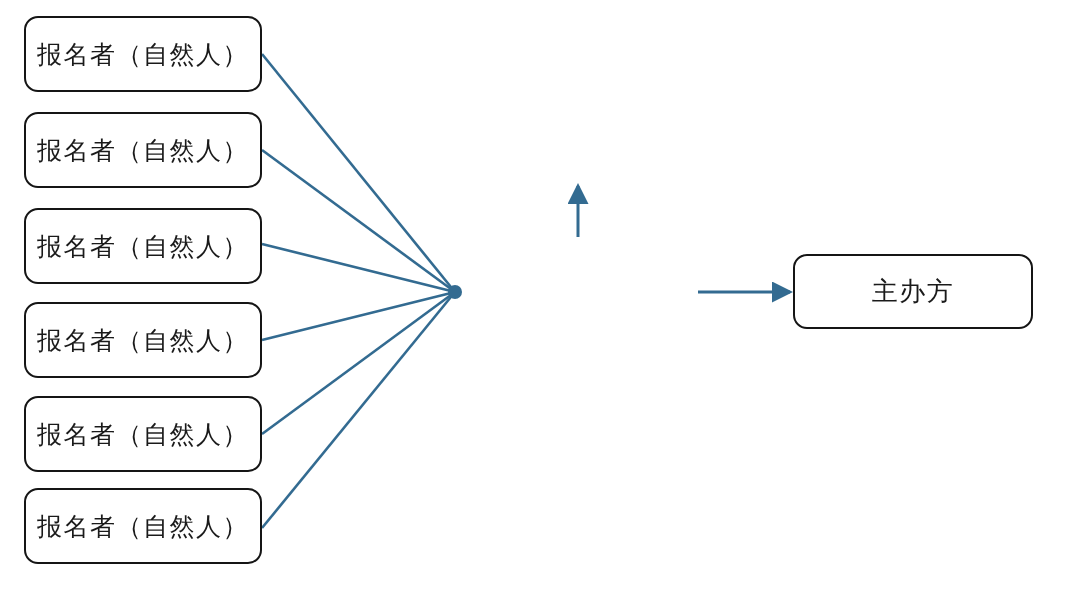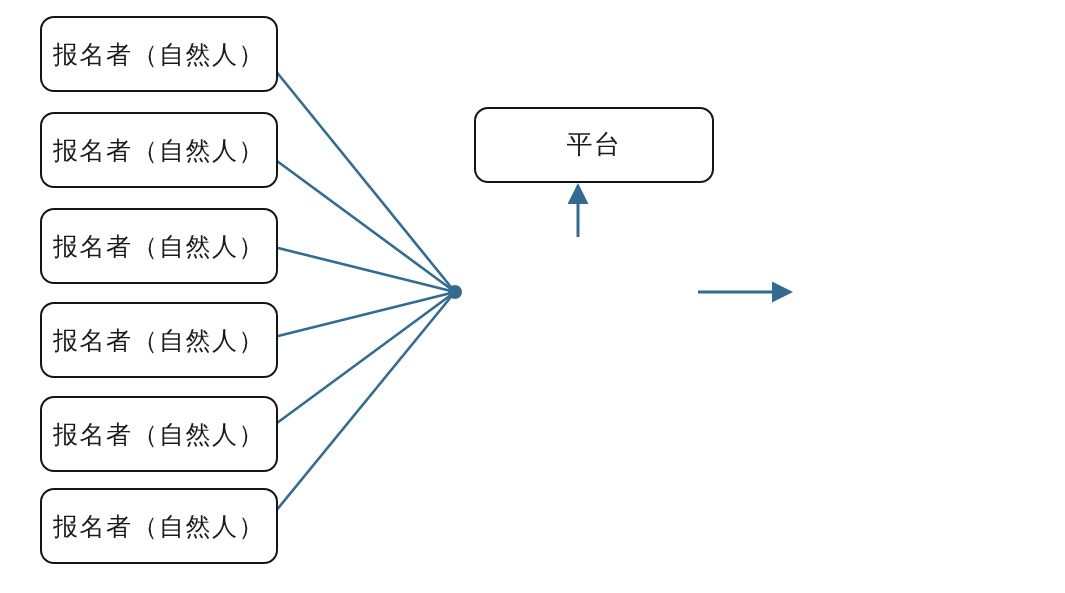--- a/index.html
+++ b/index.html
@@ -30,21 +30,20 @@
     box-sizing: border-box;
     display: flex;
     align-items: center;
     justify-content: center;
     background: #ffffff;
     color: #1a1a1a;
     border: 2.6px solid #151515;
     border-radius: 14px;
     text-align: center;
     letter-spacing: 0.06em;
-    margin-left: 16px;
   }
   .node.dashed {
     border-style: dashed;
     border-width: 3px;
     border-radius: 18px;
   }
   .node .label {
     display: block;
     line-height: 1;
     white-space: nowrap;
@@ -94,19 +93,19 @@
   <div class="node person-node" style="left: 24px; top: 302px; width: 238px; height: 76px; border-color: rgb(21, 21, 21);">
     <span class="label">报名者（自然人）</span>
   </div>
   <div class="node person-node" style="left: 24px; top: 396px; width: 238px; height: 76px; border-color: rgb(21, 21, 21);">
     <span class="label">报名者（自然人）</span>
   </div>
   <div class="node person-node" style="left: 24px; top: 488px; width: 238px; height: 76px; border-color: rgb(21, 21, 21);">
     <span class="label">报名者（自然人）</span>
   </div>
 
-  <div class="node platform-node" id="platform-box" style="left: 458px; top: 107px; width: 240px; height: 76px; border-color: rgb(21, 21, 21);">
-    <span class="label">平台</span>
-  </div>
 
 
+  <div class="node organizer-node" id="organizer-box" style="left: 793px; top: 254px; width: 240px; height: 75px; border-color: rgb(21, 21, 21);">
+    <span class="label">主办方</span>
+  </div>
 
 </div>
 
 </body></html>

